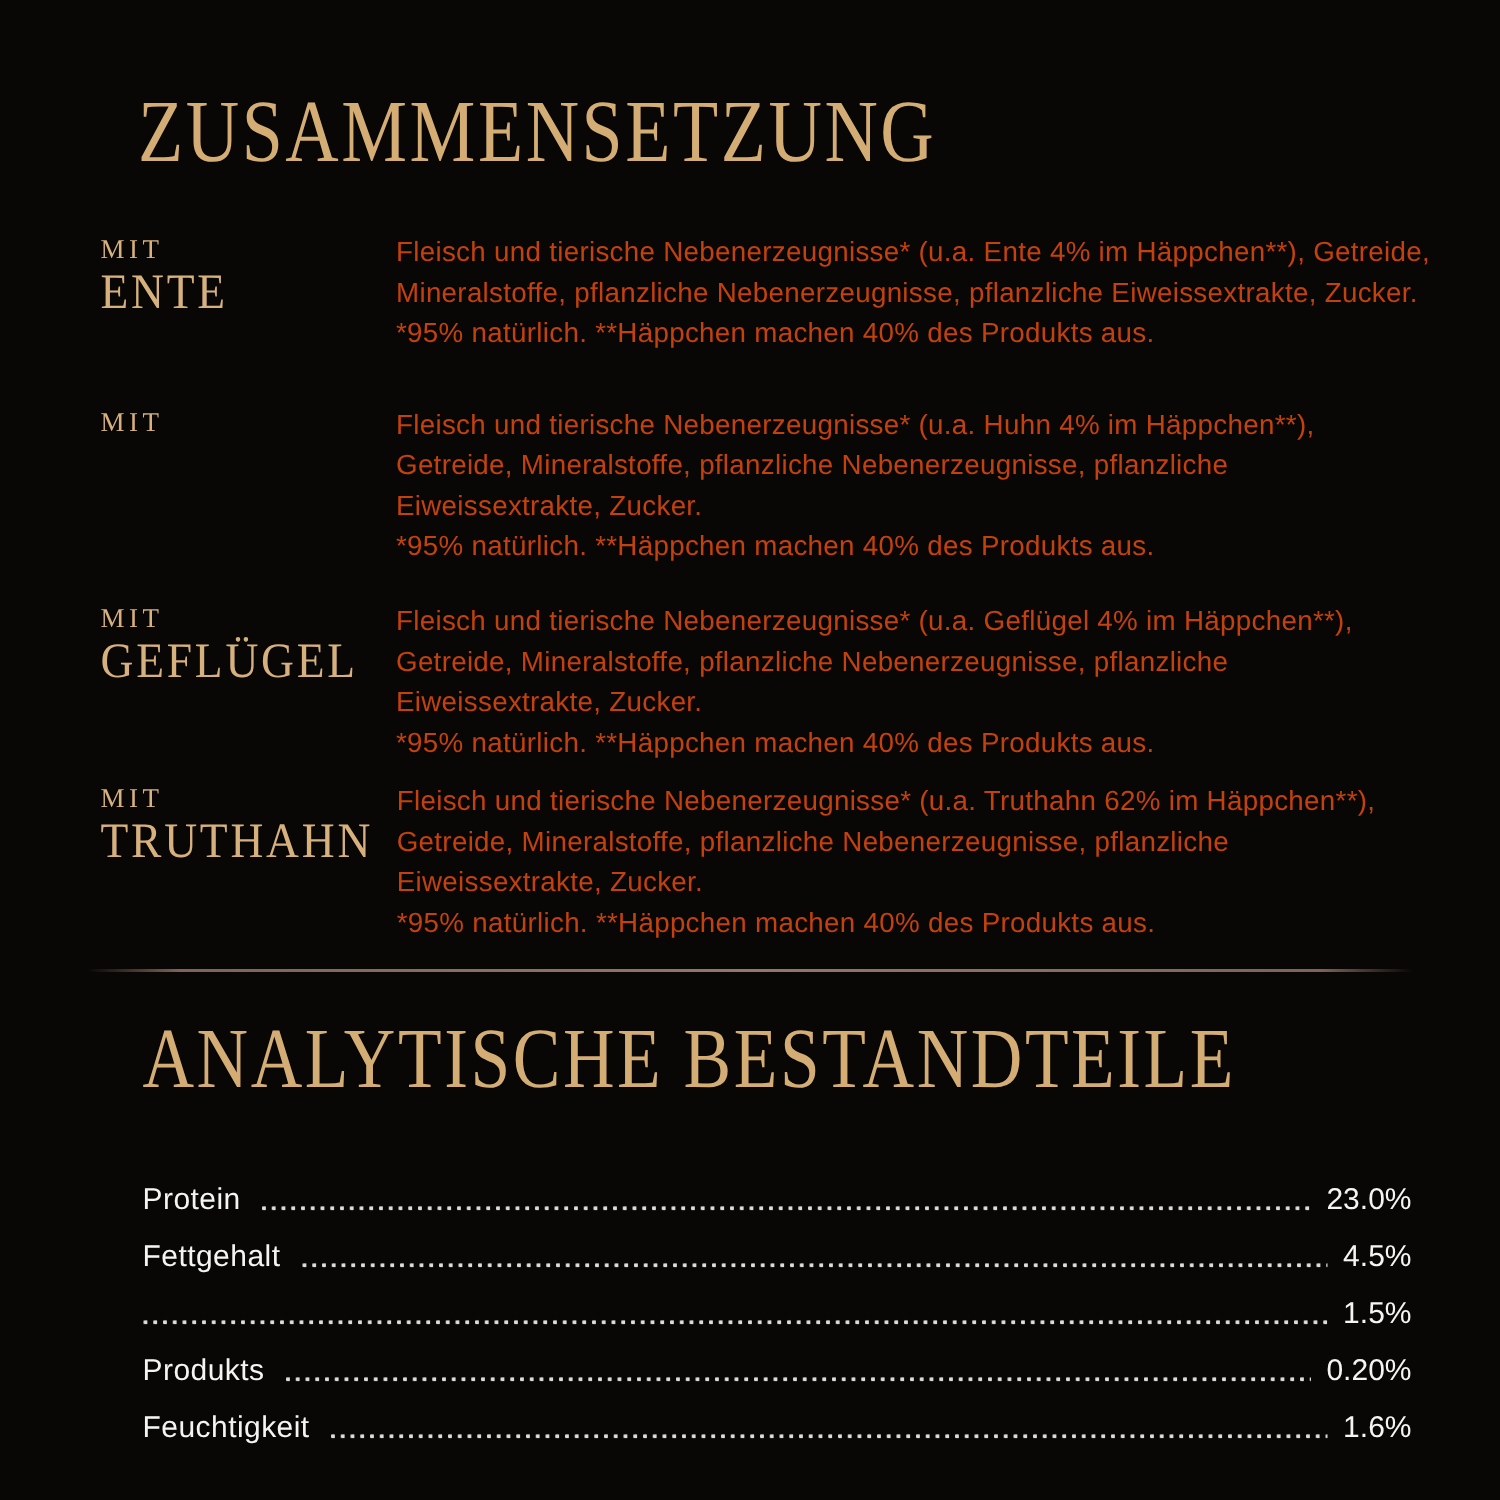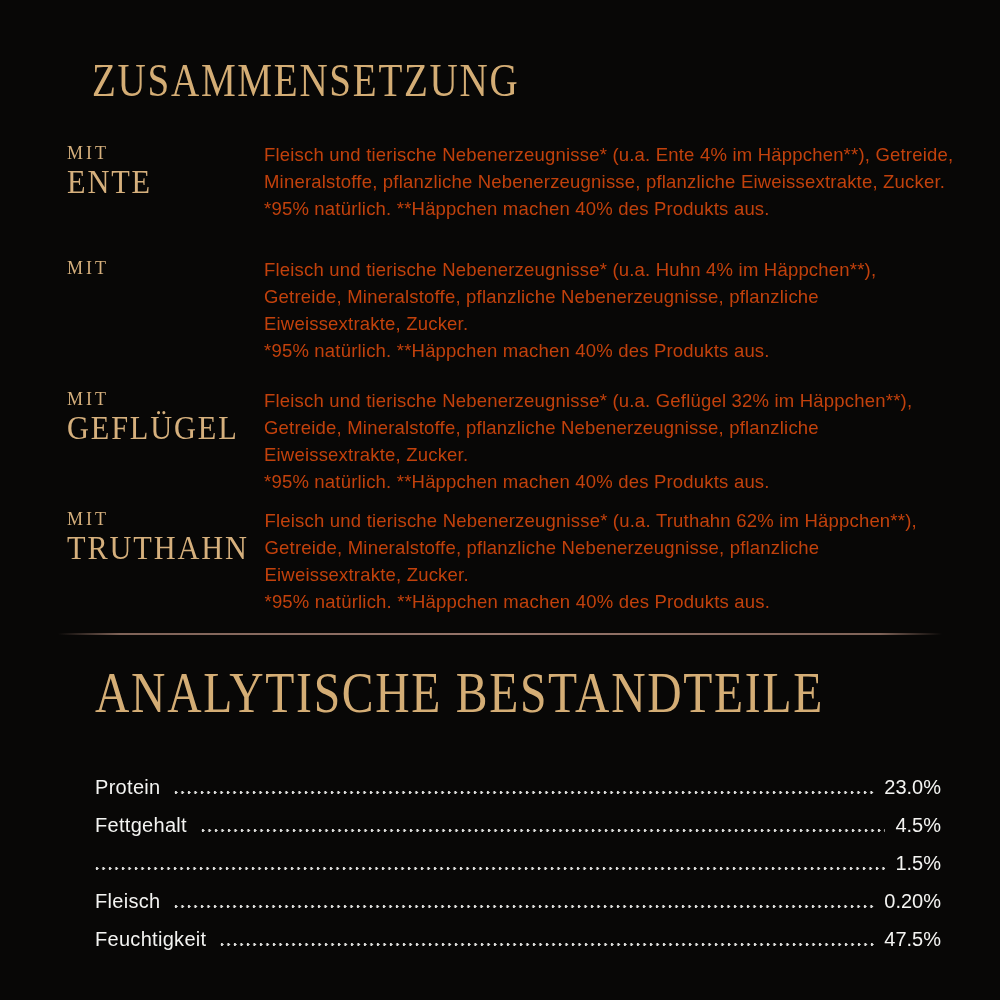--- a/index.html
+++ b/index.html
@@ -16,21 +16,21 @@
     font-family: "Liberation Sans", sans-serif;
   }
   
   .display-heading {
     font-family: "Liberation Serif", serif;
     font-weight: 400;
     color: #d4ad75;
     white-space: nowrap;
   }
   h1.display-heading {
-    font-size: 46px;
+    font-size: 58px;
     letter-spacing: 2px;
     margin: 56px 0 34px 92px;
     line-height: 1.1;
   }
   h2.display-heading {
     font-size: 56px;
     letter-spacing: 2px;
     margin: 28px 0 0 95px;
     line-height: 1.1;
   }
@@ -150,21 +150,21 @@
         <div>*95% natürlich. **Häppchen machen 40% des Produkts aus.</div>
       </div>
     </section>
 
     <section class="section">
       <div class="section-label">
         <div class="section-prefix">MIT</div>
         <div><span class="section-name">GEFLÜGEL</span></div>
       </div>
       <div class="section-desc">
-        <div>Fleisch und tierische Nebenerzeugnisse* (u.a. Geflügel 32% im Häppchen**), Getreide, Mineralstoffe, pflanzliche Nebenerzeugnisse, pflanzliche Eiweissextrakte, Zucker.</div>
+        <div>Fleisch und tierische Nebenerzeugnisse* (u.a. Geflügel 4% im Häppchen**), Getreide, Mineralstoffe, pflanzliche Nebenerzeugnisse, pflanzliche Eiweissextrakte, Zucker.</div>
         <div>*95% natürlich. **Häppchen machen 40% des Produkts aus.</div>
       </div>
     </section>
 
     <section class="section">
       <div class="section-label">
         <div class="section-prefix">MIT</div>
         <div><span class="section-name">TRUTHAHN</span></div>
       </div>
       <div class="section-desc">
@@ -192,26 +192,26 @@
       <span class="dot-leader"></span>
       <span class="analysis-value">4.5%</span>
     </div>
 
     <div class="analysis-row">
       <span class="dot-leader"></span>
       <span class="analysis-value">1.5%</span>
     </div>
 
     <div class="analysis-row">
-      <span class="analysis-label">Fleisch</span>
+      <span class="analysis-label">Produkts</span>
       <span class="dot-leader"></span>
       <span class="analysis-value">0.20%</span>
     </div>
 
     <div class="analysis-row">
       <span class="analysis-label">Feuchtigkeit</span>
       <span class="dot-leader"></span>
-      <span class="analysis-value">47.5%</span>
+      <span class="analysis-value">1.6%</span>
     </div>
 
   </div>
 
 </div>
 
 </body></html>

